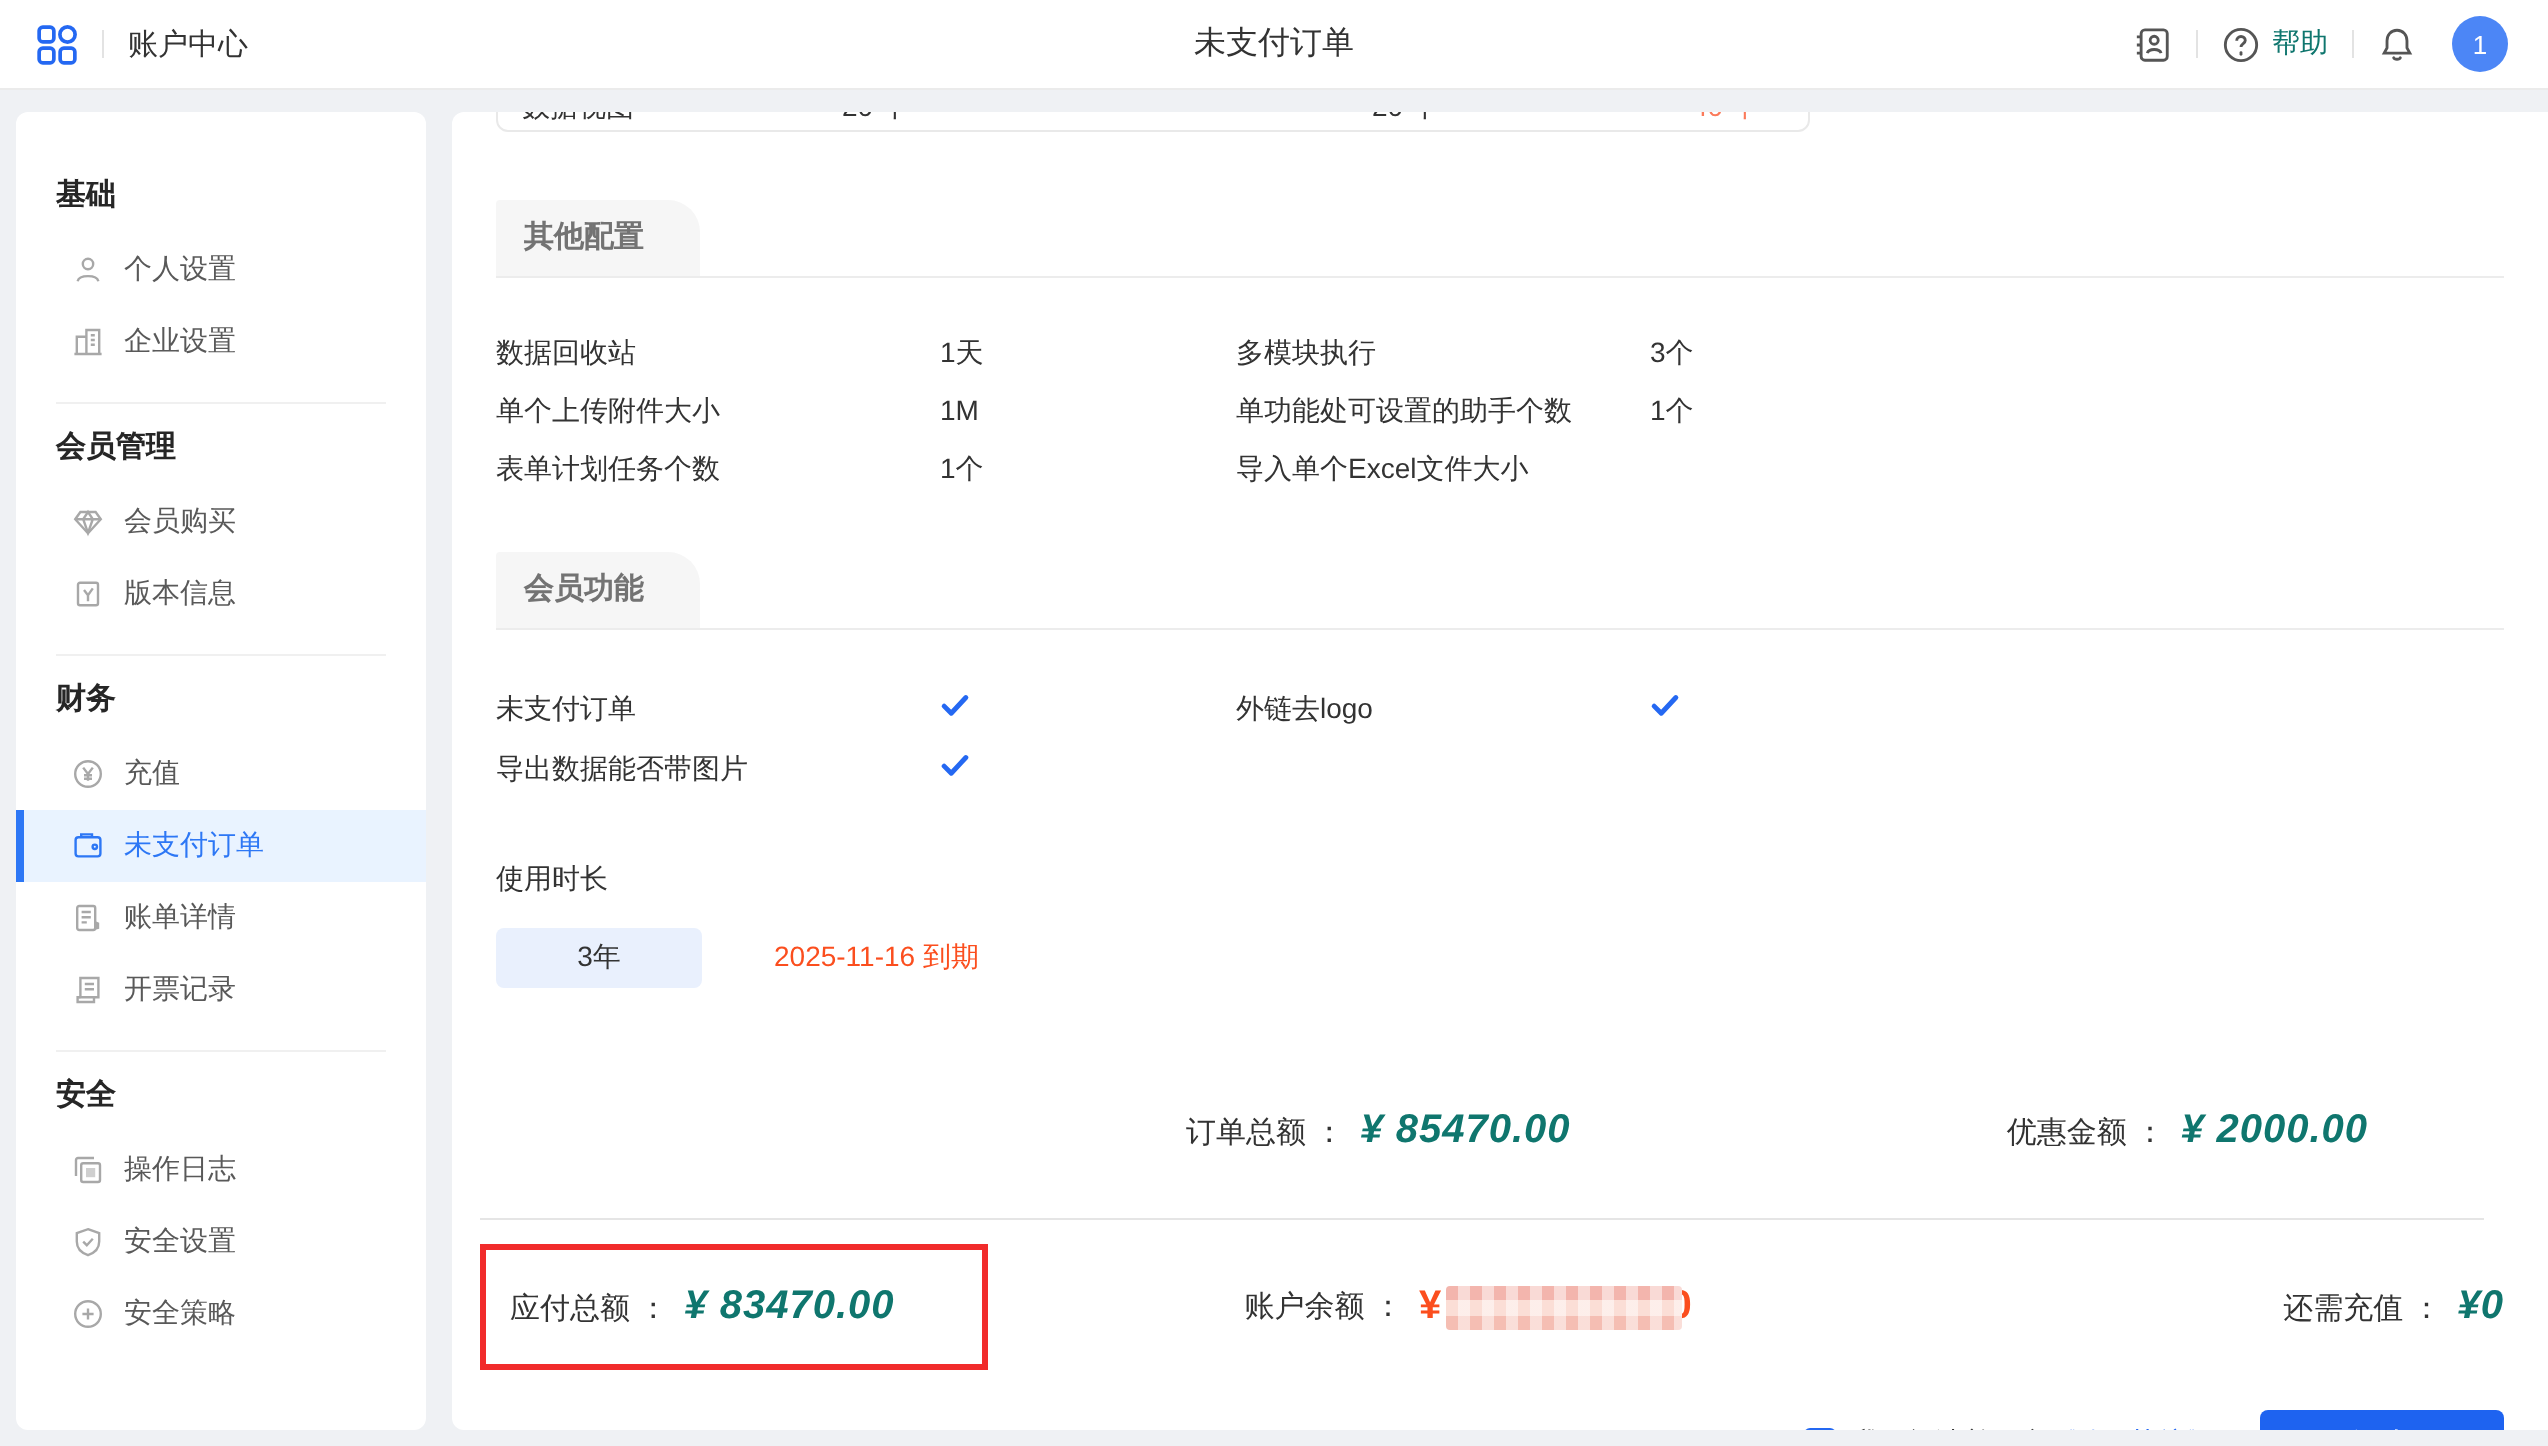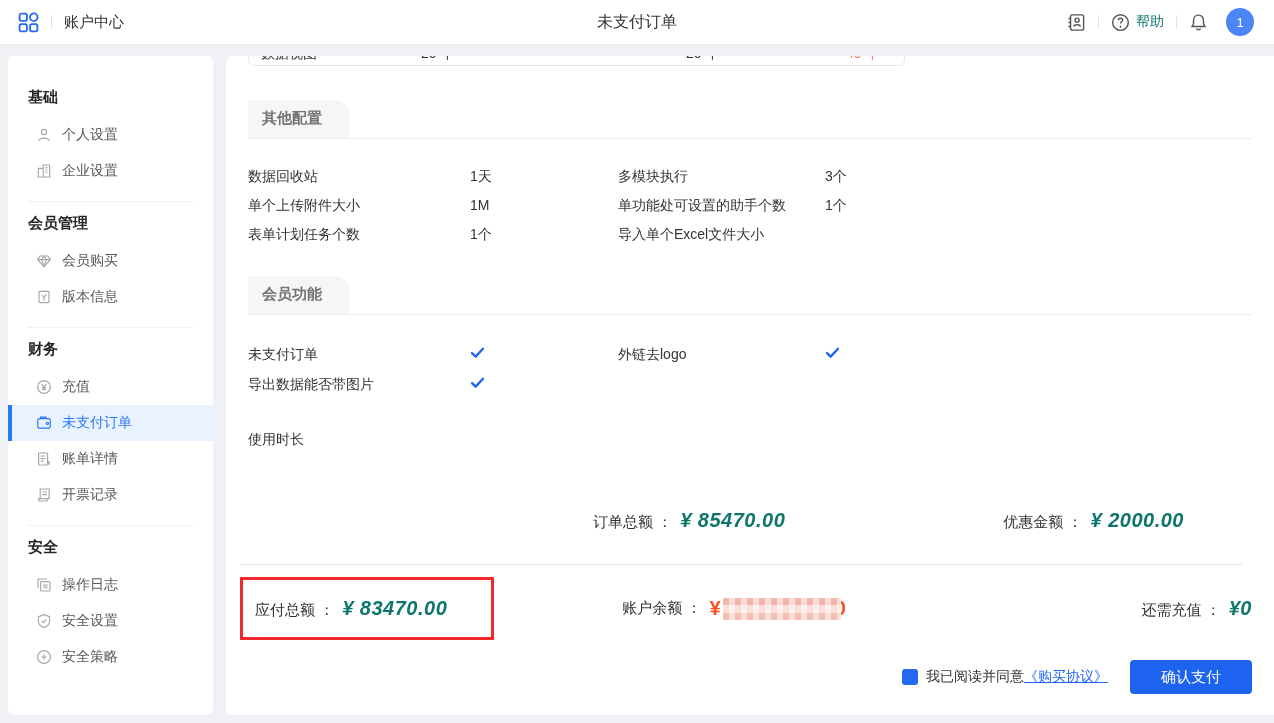--- a/index.html
+++ b/index.html
@@ -289,20 +289,24 @@
       </span>
       <span>导出数据能否带图片</span>
       <span>
         <svg class="check" viewBox="0 0 16 16" fill="none" stroke="currentColor" stroke-width="2.6" stroke-linecap="round" stroke-linejoin="round">
             <path d="M2.2 8.6l3.8 3.8L13.8 4"></path>
           </svg>
       </span>
     </div>
 
     <div class="usage-label">使用时长</div>
+    <div class="usage-row">
+      <div class="duration-chip">3年</div>
+      <span class="expiry">2025-11-16 到期</span>
+    </div>
 
     <div class="totals-row1">
       <div class="tblock first">
         <span class="amt-label">订单总额 ：</span>
         <span class="amt-value">¥ 85470.00</span>
       </div>
       <div class="tblock second">
         <span class="amt-label">优惠金额 ：</span>
         <span class="amt-value">¥ 2000.00</span>
       </div>

